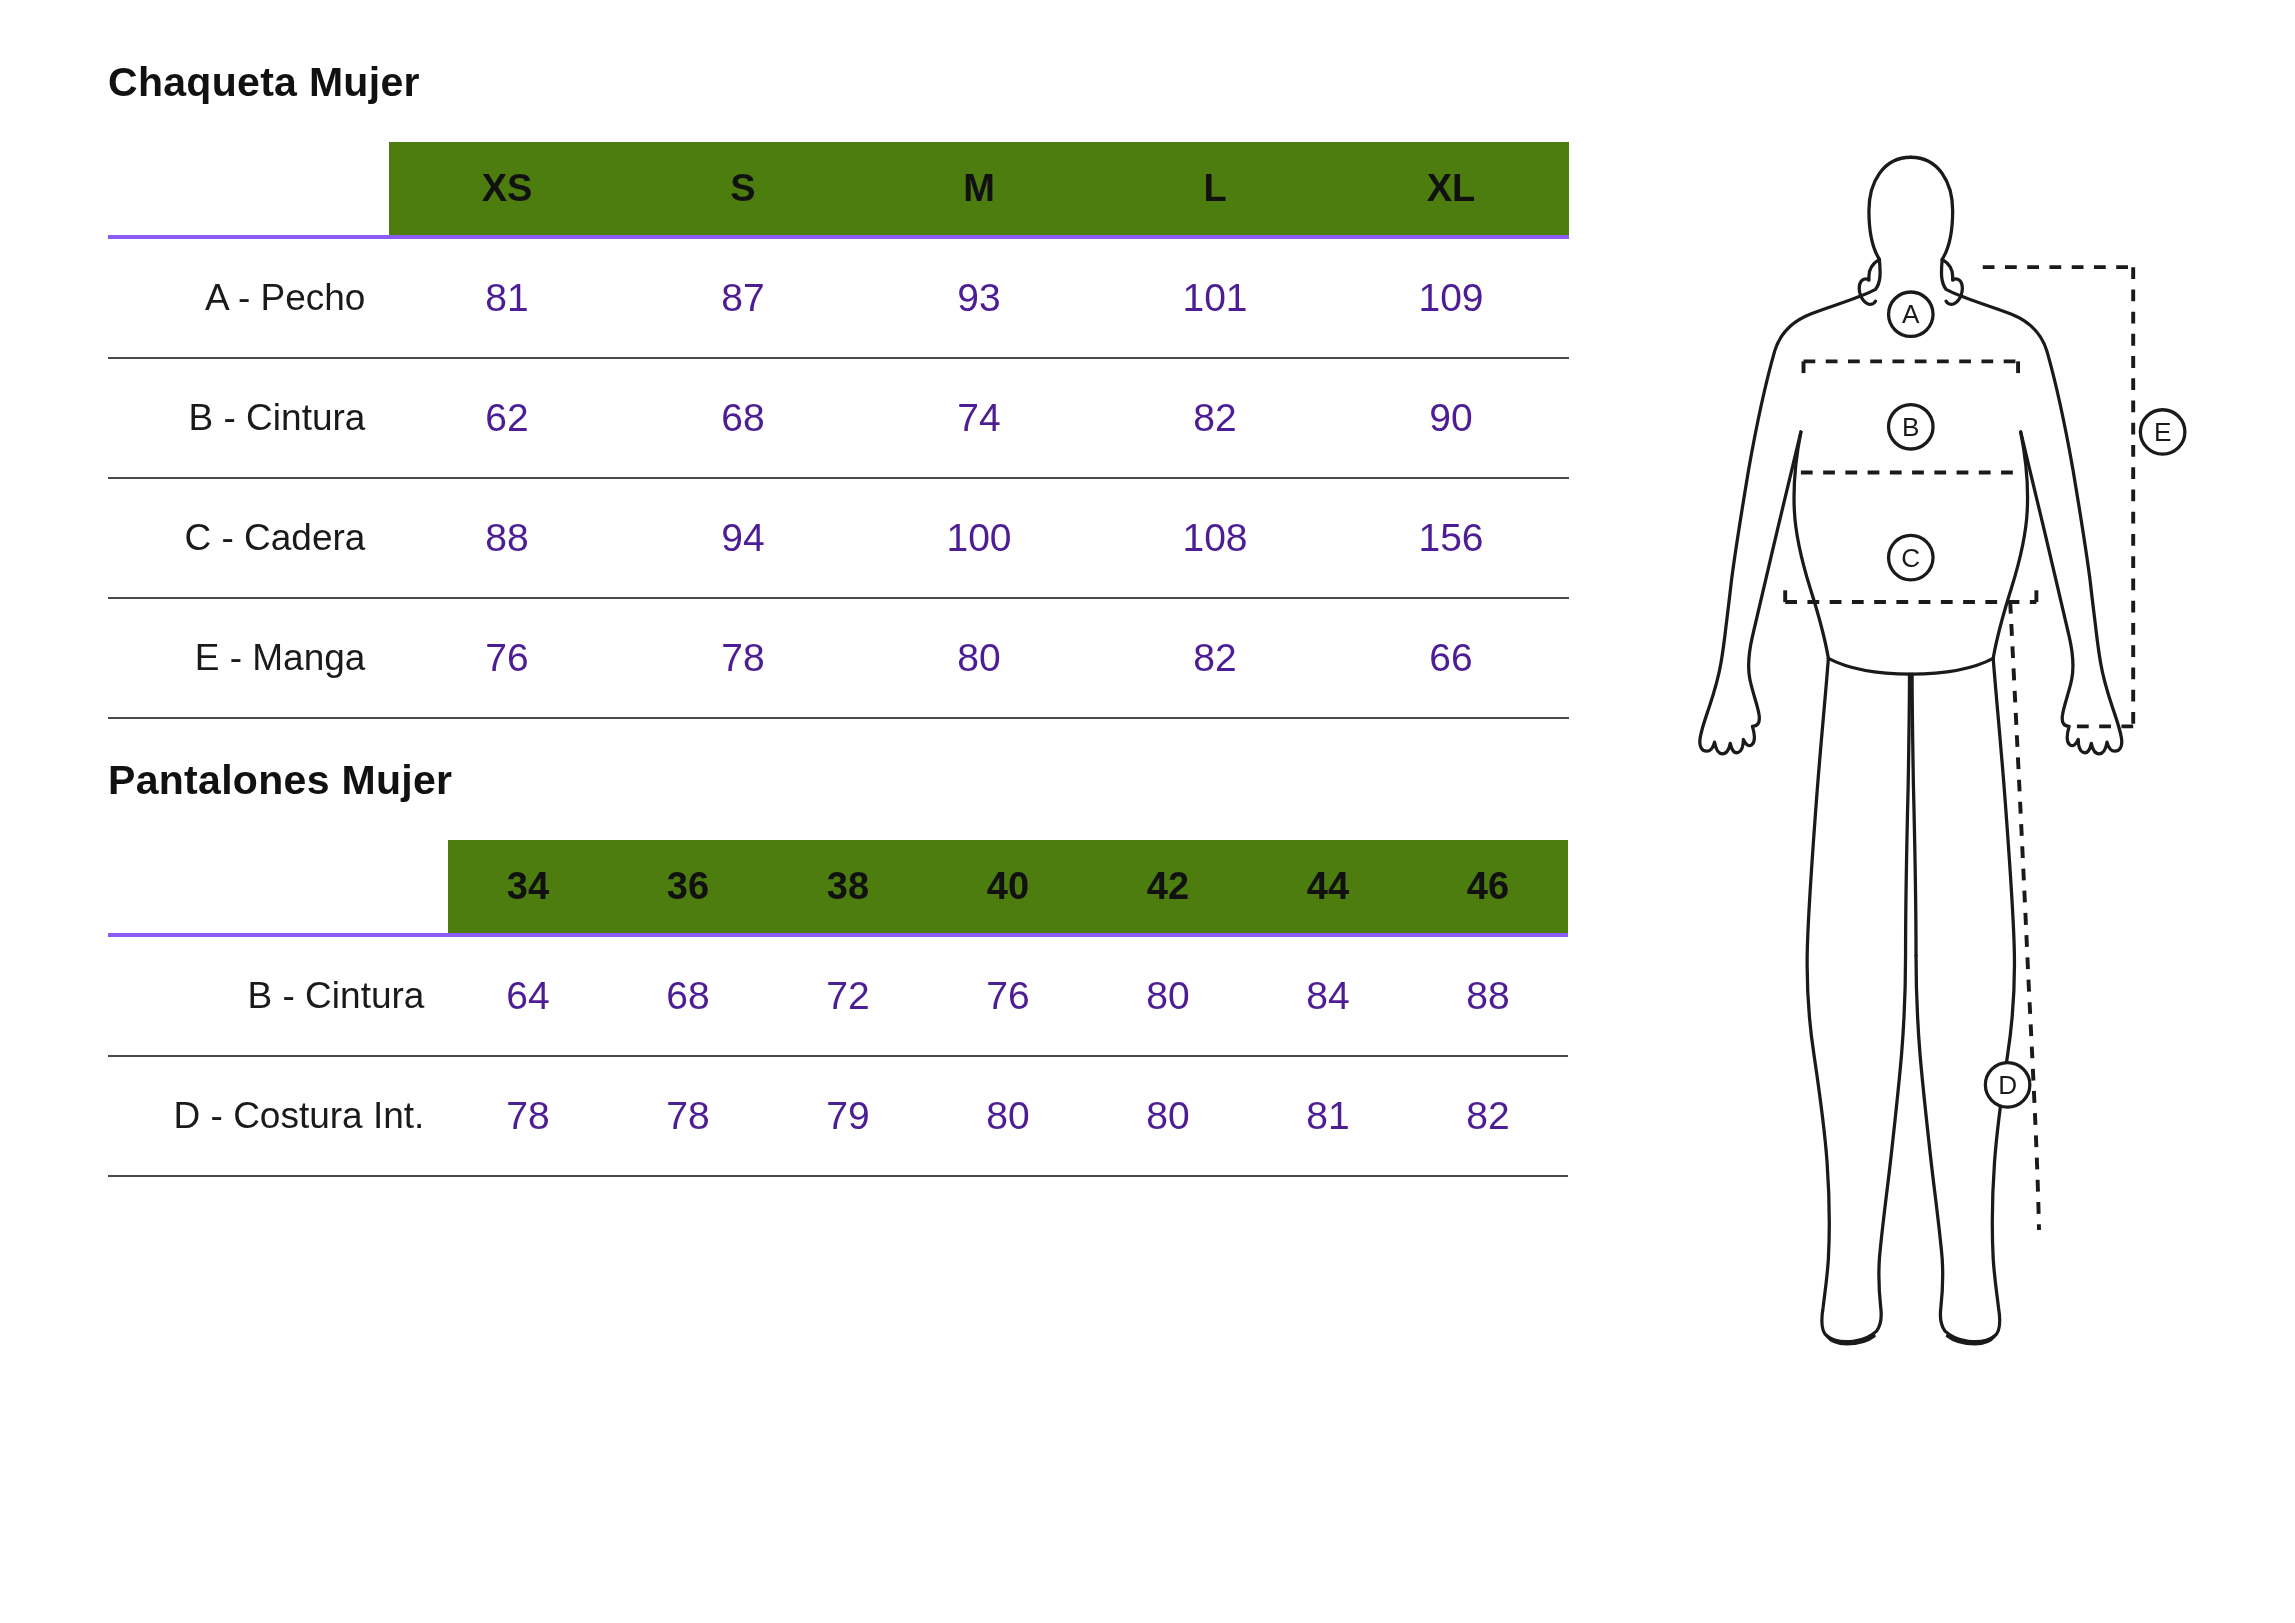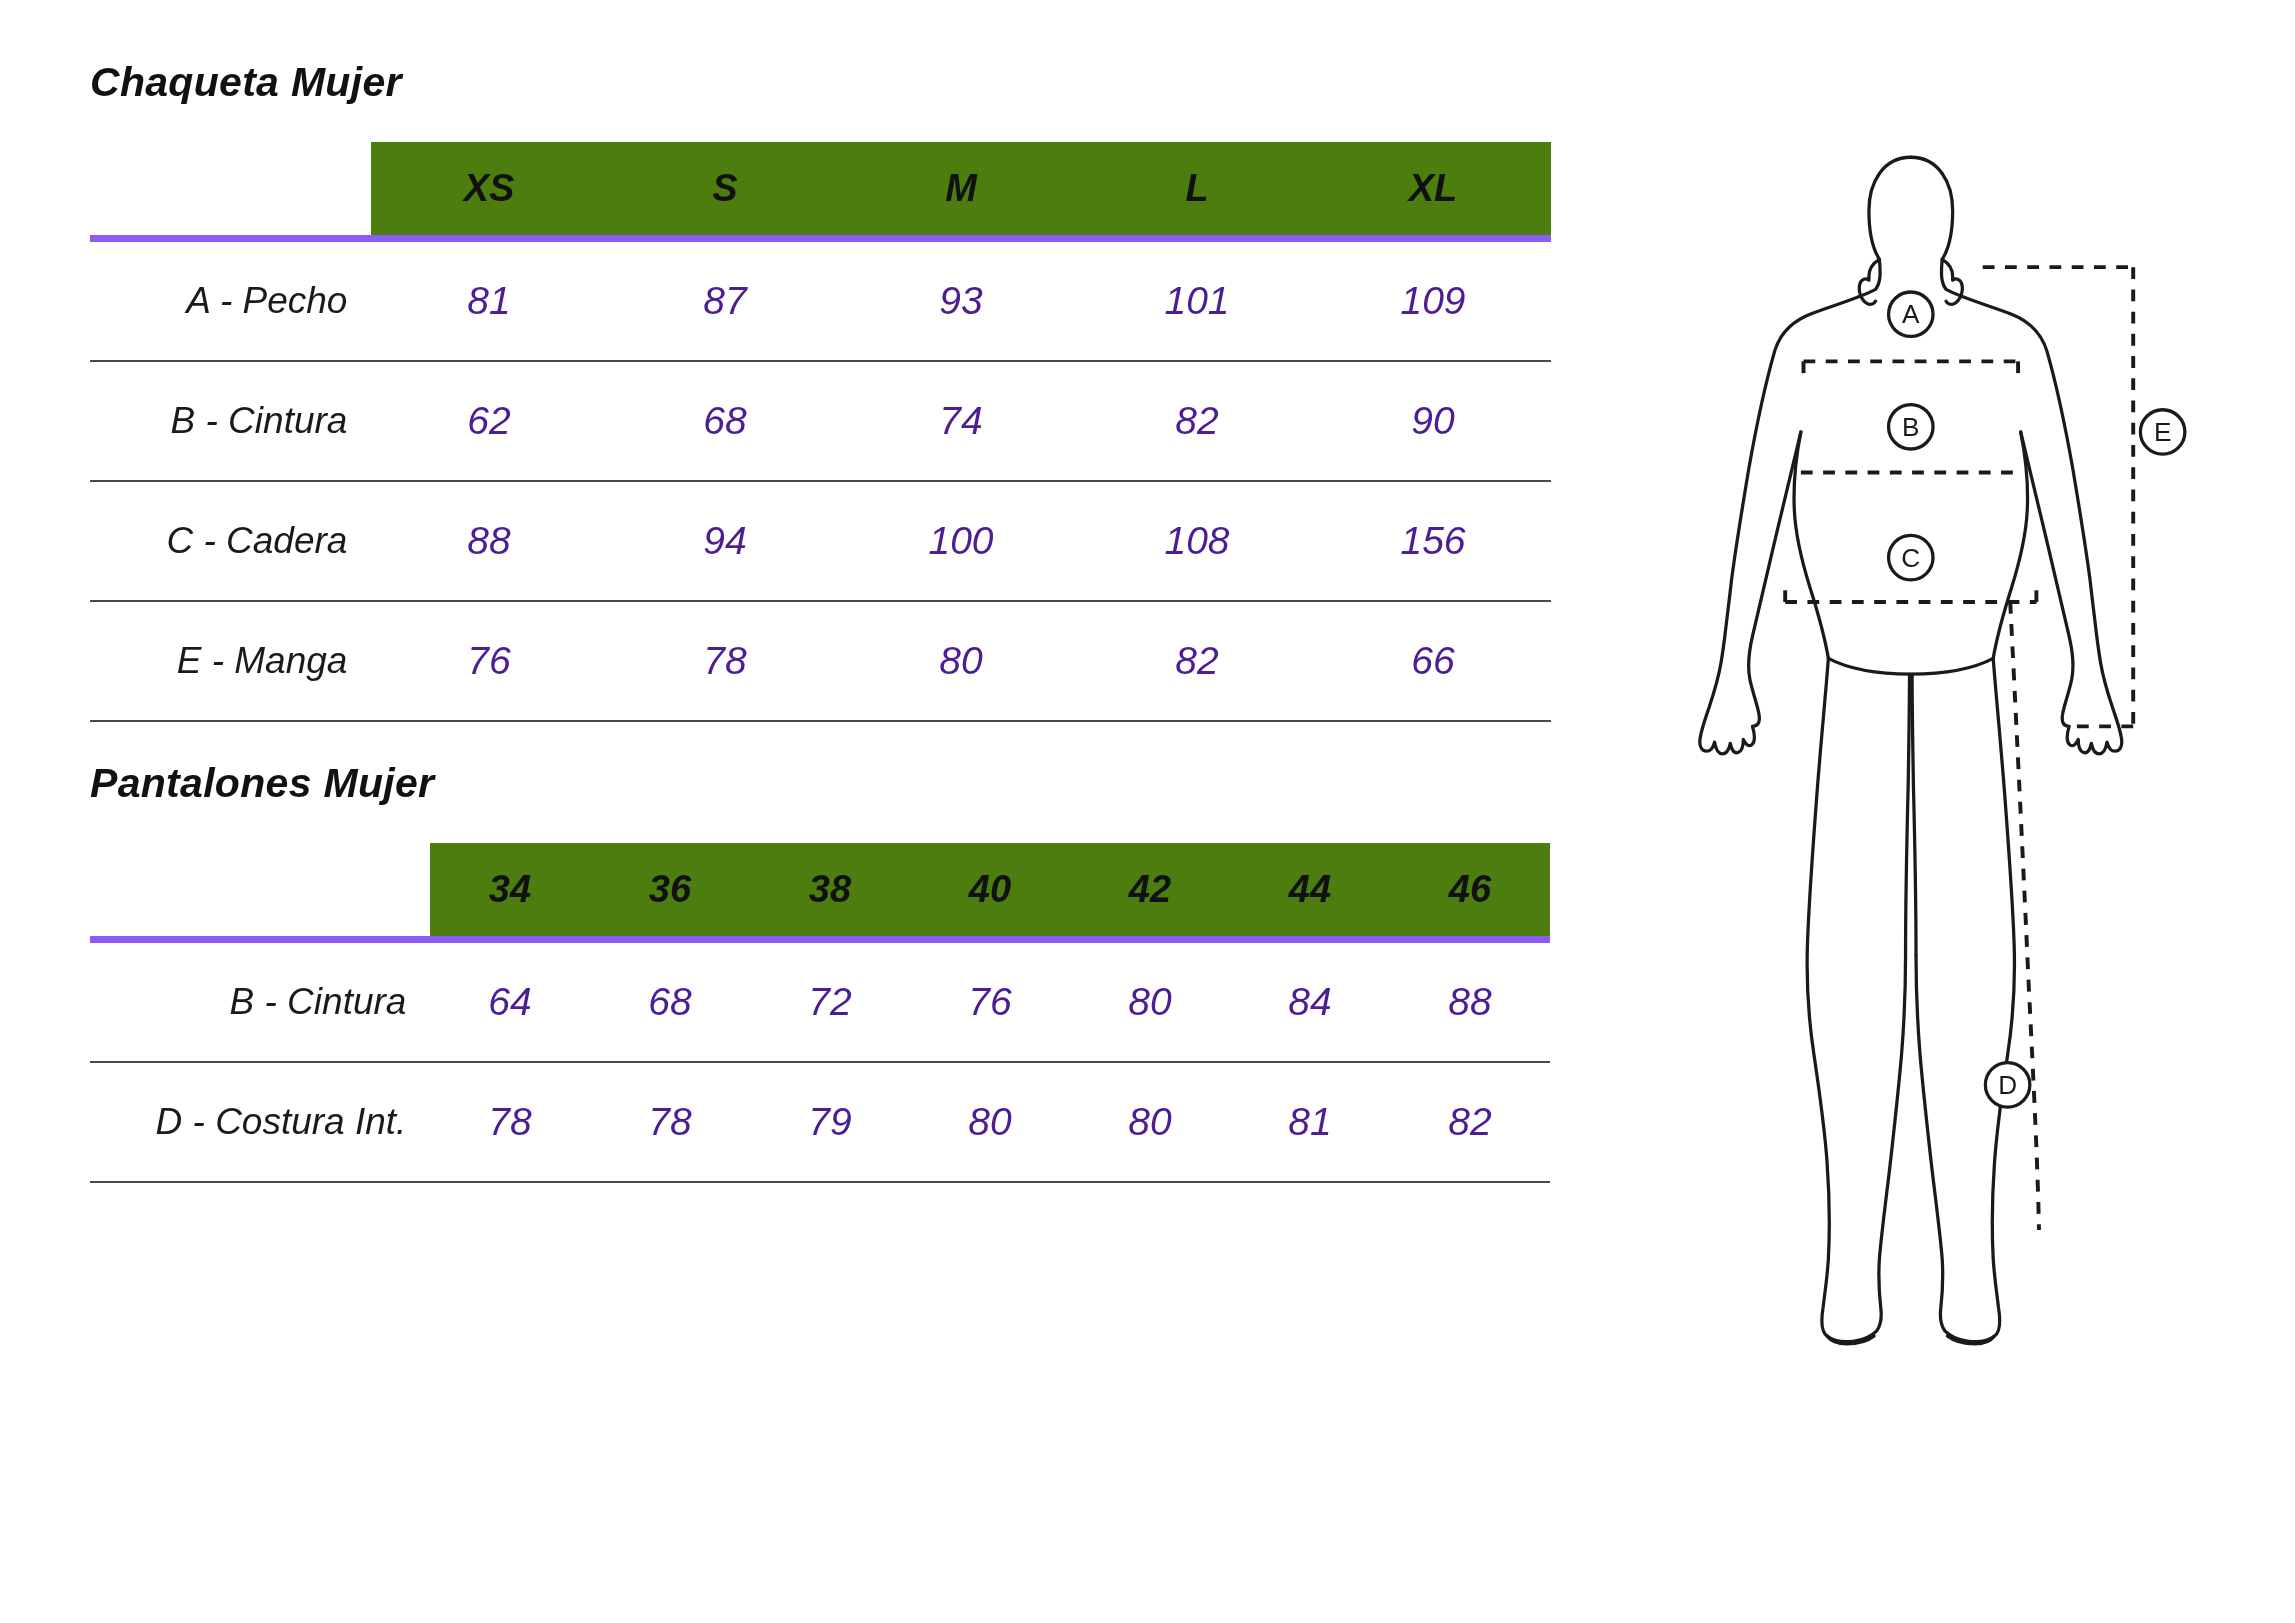--- a/index.html
+++ b/index.html
@@ -19,24 +19,23 @@
   .page {
     position: relative;
     width: 2295px;
     height: 1623px;
     box-sizing: border-box;
   }
 
   
   .tables-col {
     position: absolute;
-    left: 90px;
+    left: 108px;
     top: 39px;
     width: 1466px;
-    font-style: italic;
   }
 
   .section-title {
     font-size: 41px;
     font-weight: bold;
     letter-spacing: 0.3px;
     color: #111111;
     margin: 0 0 0 0;
     padding: 0;
   }
@@ -73,21 +72,21 @@
   }
 
   
   table.size-table tbody td {
     height: 118px;
     font-size: 39px;
     color: #4c1d95;
     border-bottom: 2px solid #4a4a4a;
   }
   table.size-table tbody tr:first-child td {
-    border-top: 7px solid #8b5cf6;
+    border-top: 4px solid #8b5cf6;
   }
   table.size-table tbody td.rowlabel {
     text-align: right;
     padding-right: 23.6px;
     font-size: 37px;
     color: #1a1a1a;
   }
 
   
   .tbl-jacket col.c-label { width: 281px; }

